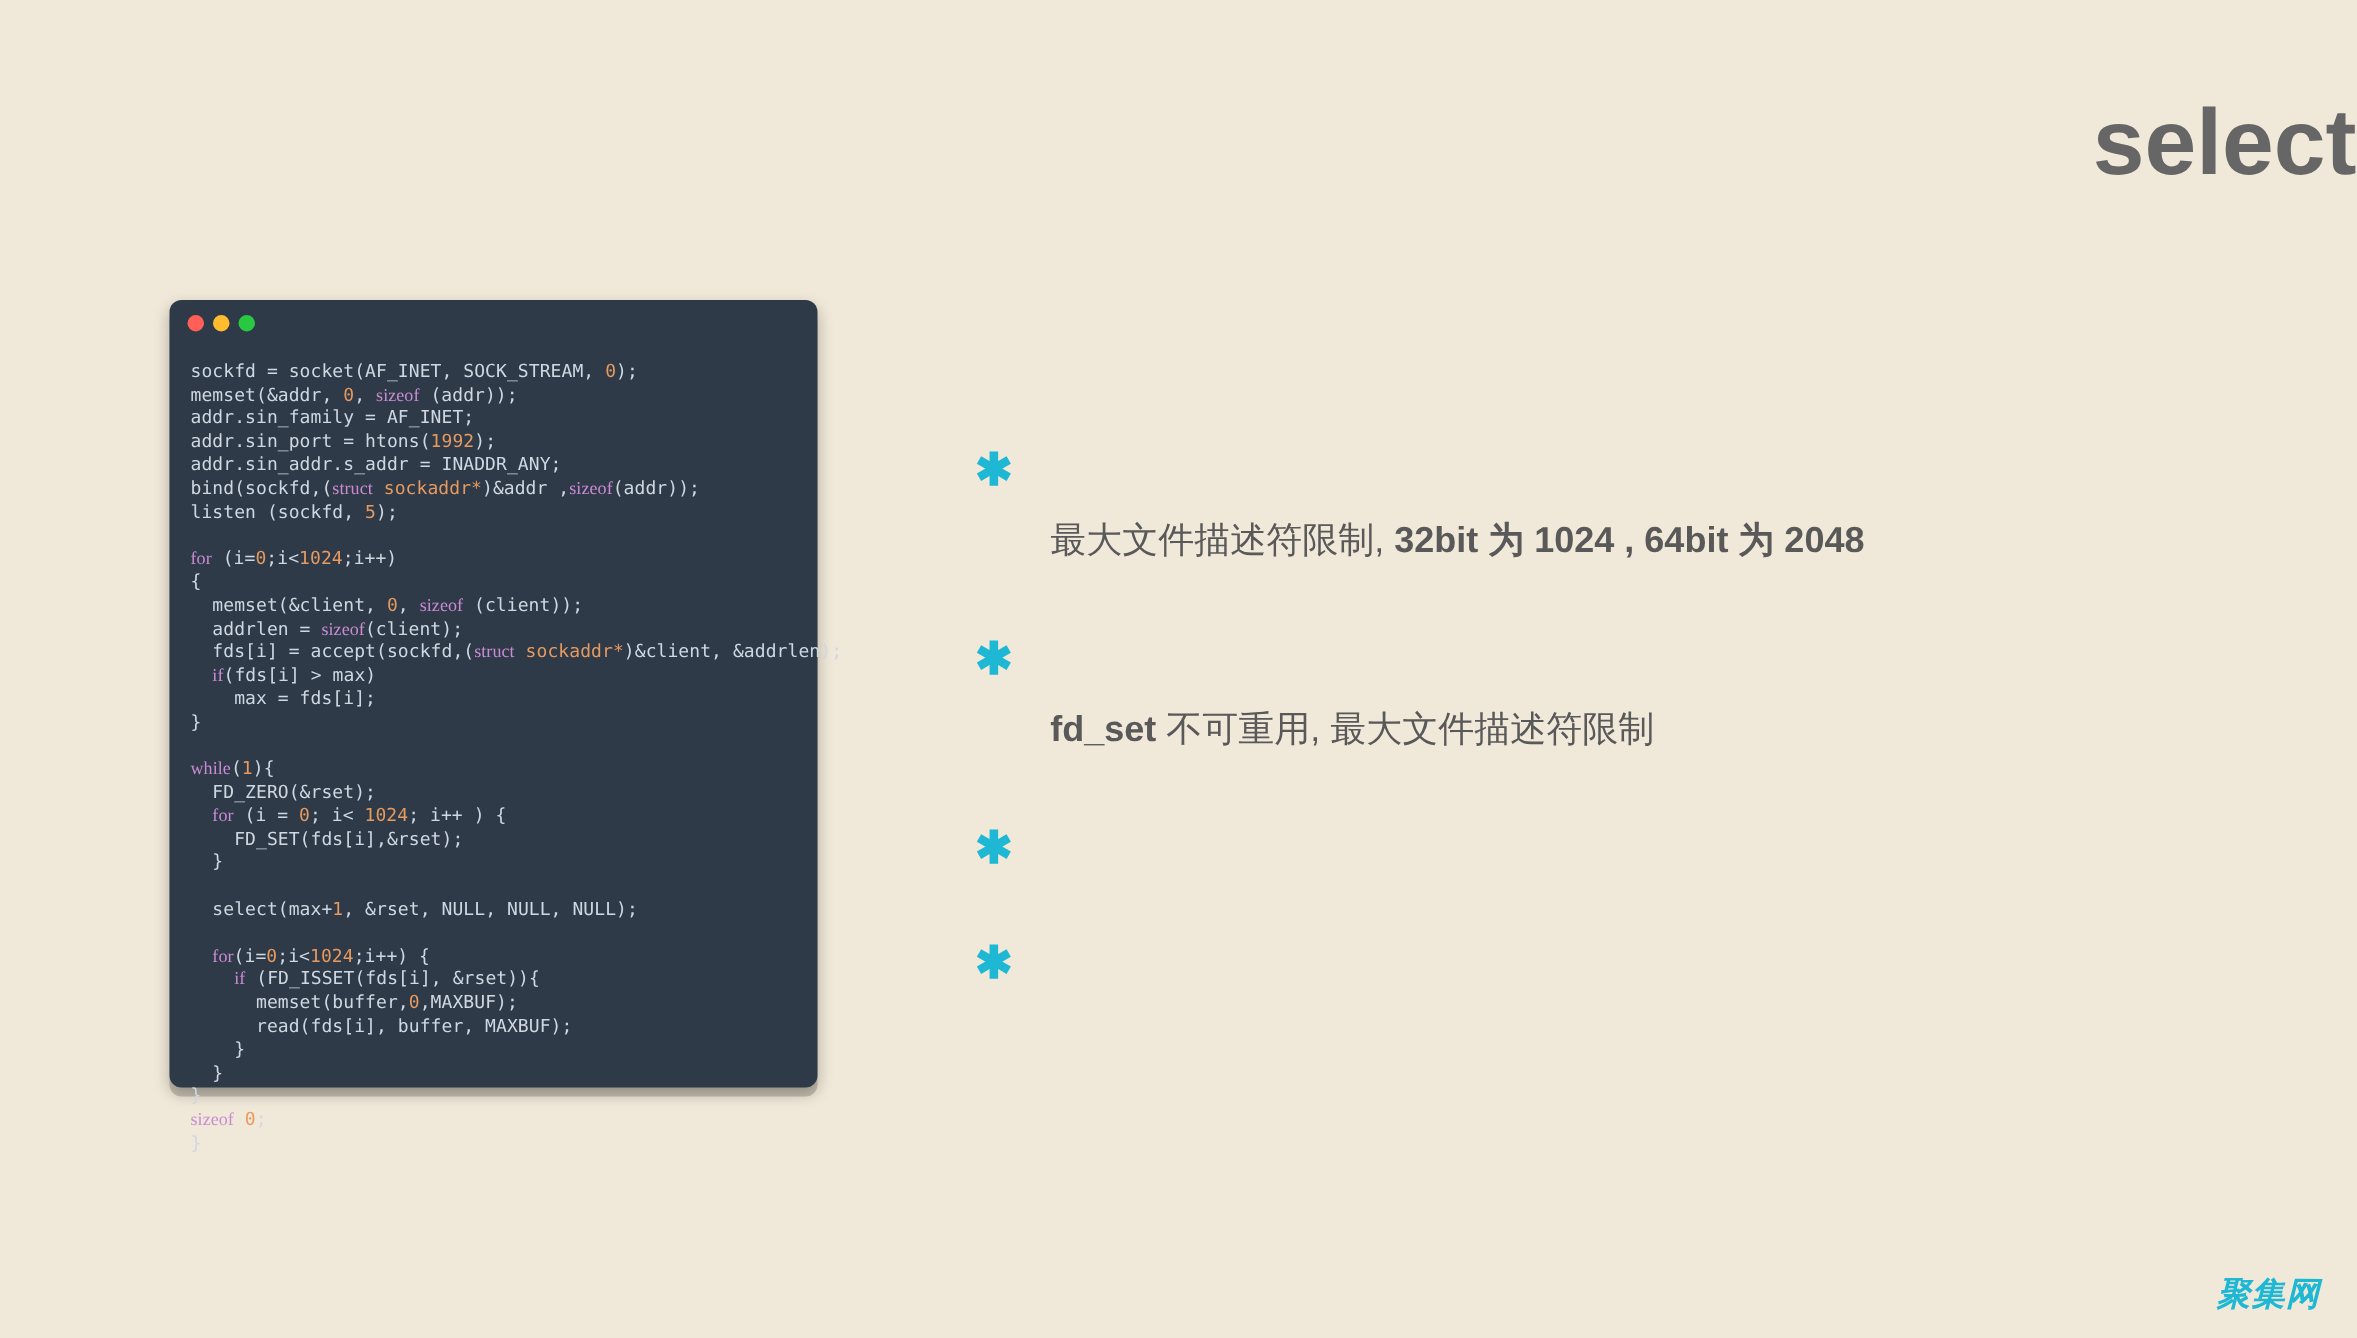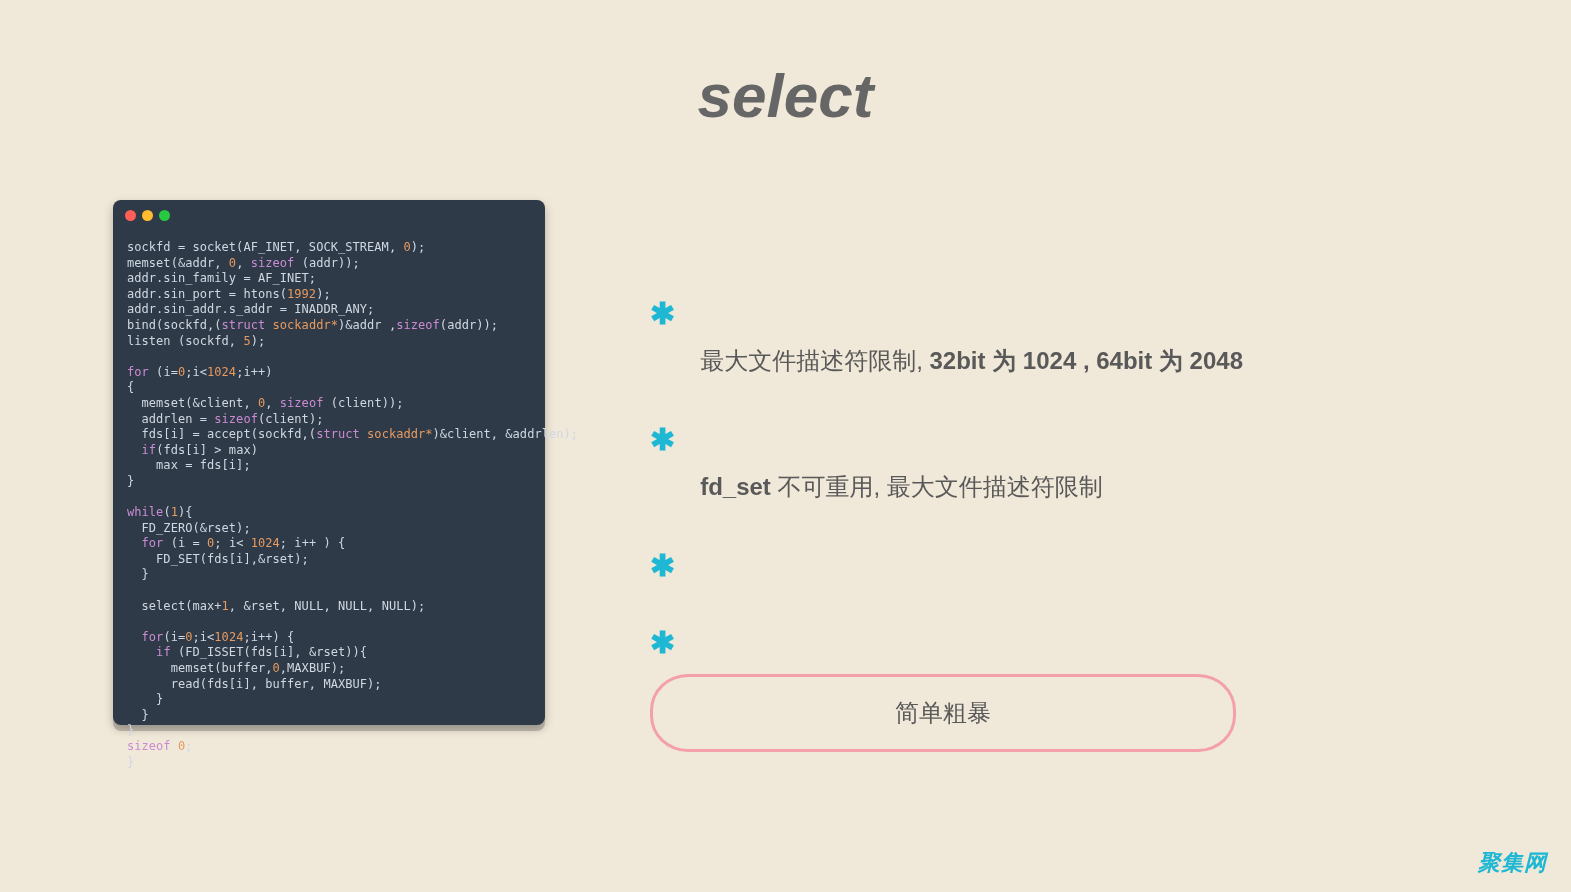--- a/index.html
+++ b/index.html
@@ -4,36 +4,36 @@
 <style>
   html,body{margin:0;padding:0;width:1571px;height:892px;overflow:hidden;
     font-family:"Comic Sans MS","Chalkboard SE","Marker Felt",
                 "PingFang SC","Hiragino Sans GB","Microsoft YaHei",sans-serif;
     background:#f0e8d8;color:#555;}
   body{border-bottom:4px solid var(--accent);}
   :root{--accent:#1fb8d4;--pink:#f4a0a8;--code-bg:#2e3a47;--code-fg:#cfd8e2;
         --kw:#cb8bd4;--num:#e79a60;--type:#e79a60;--str:#9ece6a;}
 
   .slide{position:relative;width:100%;height:100%;}
-  .title{position:absolute;left:0;right:0;top:60px;text-align:center;
-    font-size:62px;font-weight:700;color:#666;font-style:italic;}
+  .title{position:absolute;left:0;right:0;top:60px;text-align:right;
+    font-size:62px;font-weight:700;color:#666;}
 
   .codebox{position:absolute;left:113px;top:200px;width:432px;height:525px;
     background:var(--code-bg);border-radius:8px;
     box-shadow:0 6px 0 rgba(0,0,0,.18),0 4px 10px rgba(0,0,0,.25);
     color:var(--code-fg);}
   .traffic{position:absolute;top:10px;left:12px;display:flex;gap:6px;}
   .dot{width:11px;height:11px;border-radius:50%;}
   .dot.r{background:#ff5f57;}
   .dot.y{background:#febc2e;}
   .dot.g{background:#28c840;}
   .code{position:absolute;top:40px;left:14px;right:10px;bottom:12px;
     font-family:Menlo,Consolas,"DejaVu Sans Mono",monospace;
     font-size:12px;line-height:15.6px;white-space:pre;letter-spacing:.05px;}
-  .kw{color:var(--kw);} .num{color:var(--num);} .ty{color:var(--type);}
+  .kw{color:var(--kw);font-family:Liberation Serif, serif;} .num{color:var(--num);} .ty{color:var(--type);}
 
   .points{position:absolute;left:650px;top:300px;right:110px;}
   .pt{display:flex;align-items:flex-start;gap:25px;margin-bottom:48px;}
   .ast{color:var(--accent);font-size:30px;line-height:30px;font-weight:900;
     font-family:"Arial Black",Arial,sans-serif;flex:0 0 auto;margin-top:-1px;}
   .ptxt{font-size:24px;color:#595959;line-height:34px;margin-top:44px;}
   .ptxt b{font-weight:700;}
 
   .badge{position:absolute;left:650px;top:674px;width:580px;height:72px;
     border:3px solid var(--pink);border-radius:38px/36px;
@@ -108,16 +108,15 @@
       </span>
     </div>
     <div class="pt">
       <span class="ast">✱</span>
     </div>
     <div class="pt">
       <span class="ast">✱</span>
     </div>
   </div>
 
-  <div class="badge">简单粗暴</div>
 
   <div class="water">聚集网</div>
 </div>
 
 </body></html>

